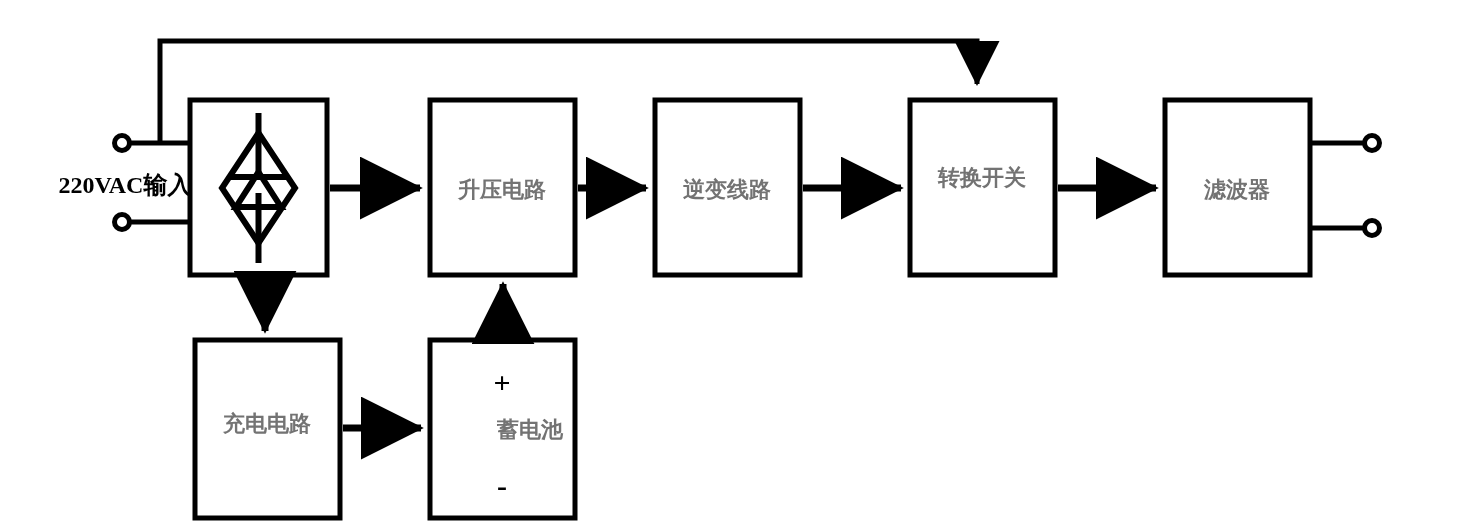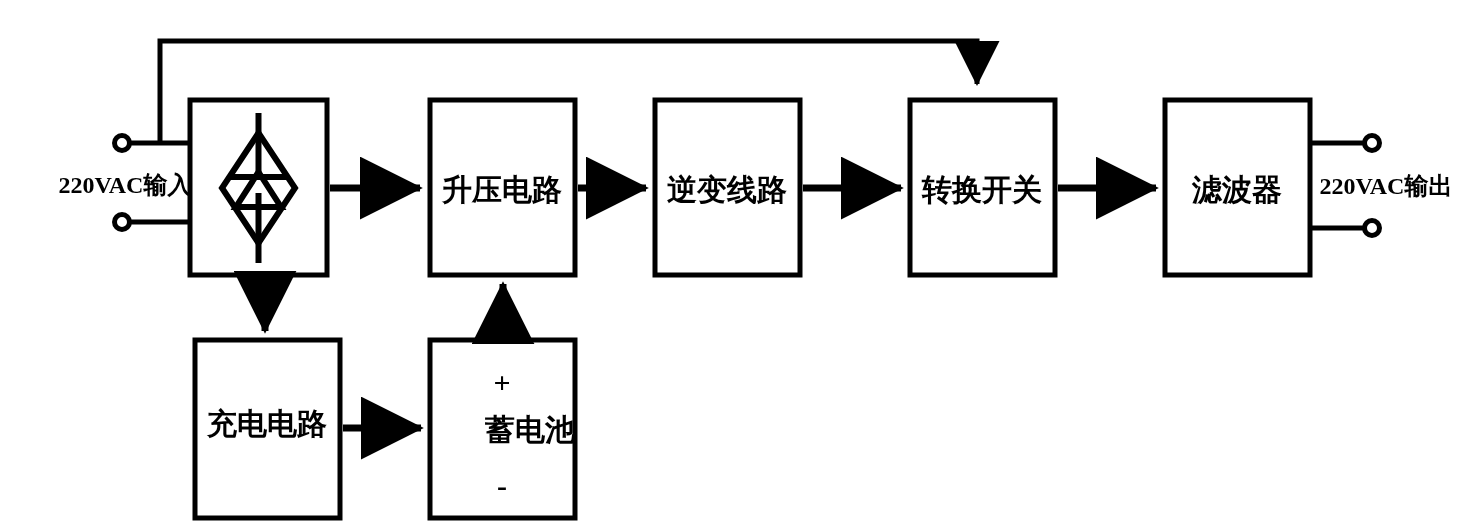--- a/index.html
+++ b/index.html
@@ -22,22 +22,22 @@
     left: 0;
     top: 0;
     width: 1465px;
     height: 531px;
   }
   .blk-label {
     position: absolute;
     text-align: right;
     font-family: "Liberation Serif", "DejaVu Serif", serif;
     font-weight: bold;
-    font-size: 30px;
-    color: #000000;
+    font-size: 22px;
+    color: #737373;
     line-height: 1;
     white-space: nowrap;
     transform: translate(-50%, -50%);
     letter-spacing: 0px;
   }
   .port-label {
     position: absolute;
     font-family: "Liberation Serif", "DejaVu Serif", serif;
     font-weight: bold;
     font-size: 24px;
@@ -108,24 +108,23 @@
 
     <line x1="265" y1="278" x2="265" y2="331" stroke="#000000" stroke-width="7" marker-end="url(#arrowhead)"></line>
 
     <line x1="343" y1="428" x2="421" y2="428" stroke="#000000" stroke-width="7" marker-end="url(#arrowhead)"></line>
 
     <line x1="503" y1="337" x2="503" y2="284" stroke="#000000" stroke-width="7" marker-end="url(#arrowhead)"></line>
   </svg>
 
   <div class="blk-label" style="left:502px; top:190px;">升压电路</div>
   <div class="blk-label" style="left:727px; top:190px;font-family:Liberation Serif, serif;">逆变线路</div>
-  <div class="blk-label" style="left:982px; top:190px;">转换开关</div>
+  <div class="blk-label" style="left:982px; top:180px;font-family:Liberation Mono, monospace;">转换开关</div>
   <div class="blk-label" style="left:1237px; top:190px;">滤波器</div>
   <div class="blk-label" style="left:267px; top:424px;">充电电路</div>
   <div class="blk-label" style="left:530px; top:430px;">蓄电池</div>
 
   <div class="polarity" style="left:502px; top:383px;">+</div>
   <div class="polarity" style="left:502px; top:486px;">-</div>
 
   <div class="port-label" style="left:107px; top:185px;margin-left:18px;">220VAC输入</div>
-  <div class="port-label" style="left:1386px; top:186px;">220VAC输出</div>
 
 </div>
 
 </body></html>

